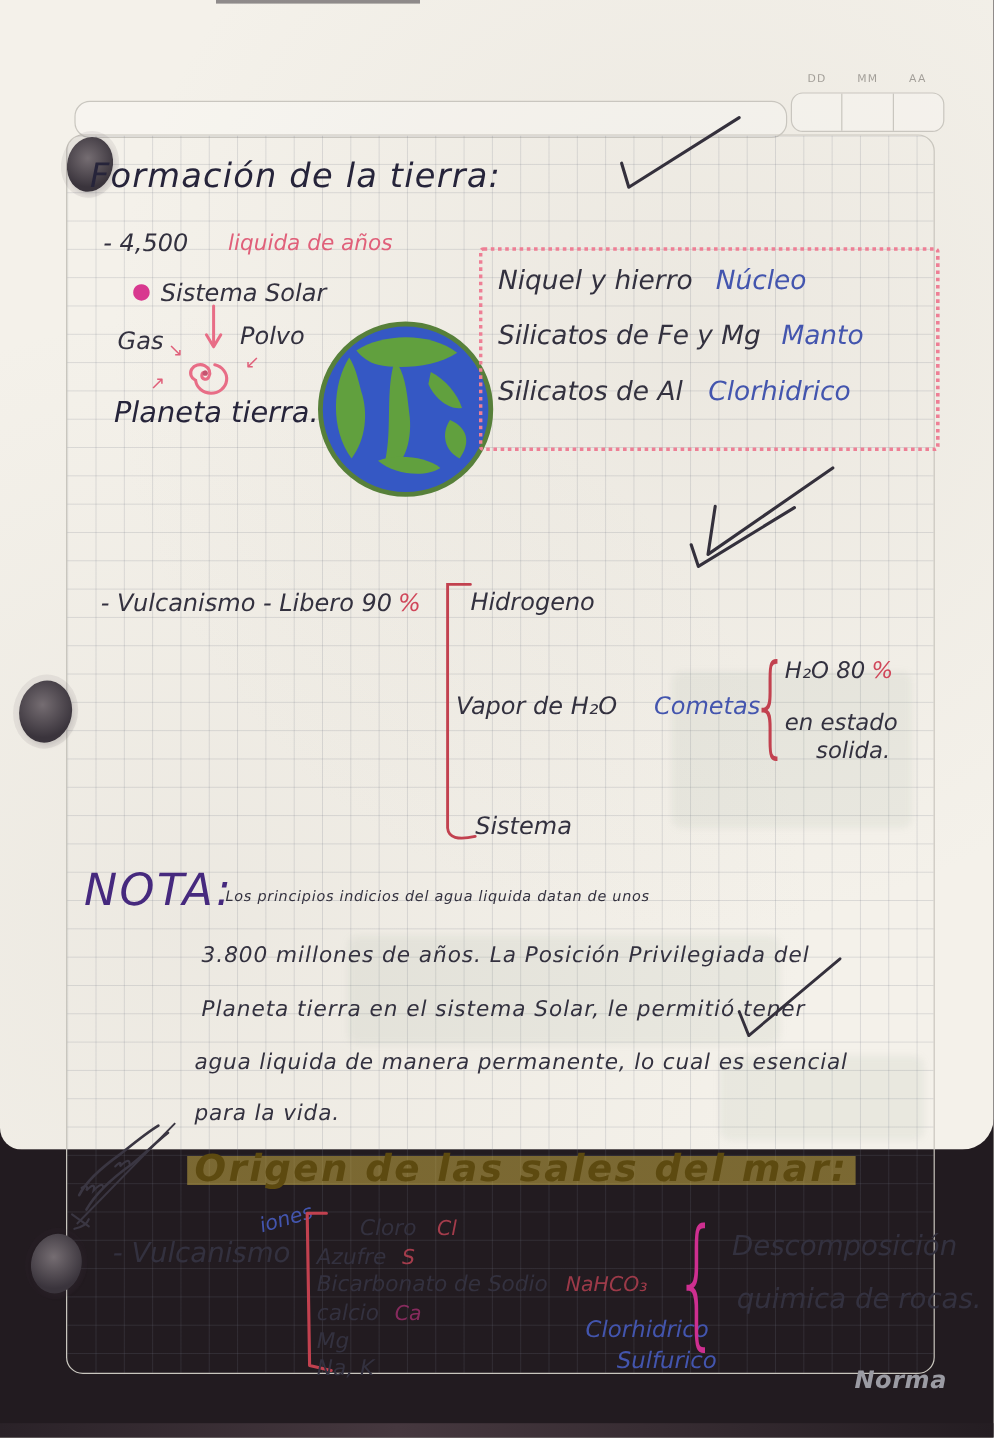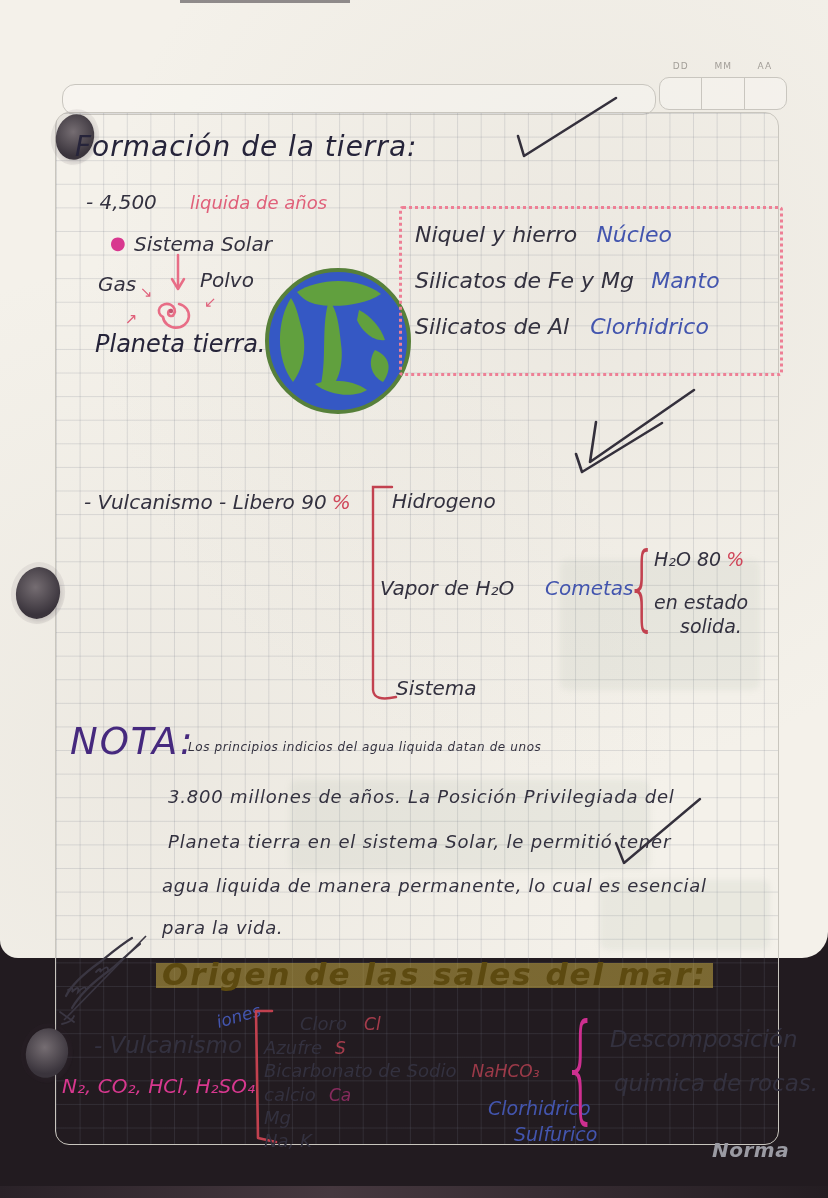--- a/index.html
+++ b/index.html
@@ -193,21 +193,20 @@
     <span class="hand ink" style="font-size:18px;">calcio</span>
     <span class="hand magenta" style="font-size:17px;margin-left:8px;opacity:.55;">Ca</span>
   </div>
   <div class="abs" style="left:264px;top:1107px;">
     <span class="hand ink" style="font-size:18px;">Mg</span>
   </div>
   <div class="abs" style="left:264px;top:1130px;">
     <span class="hand ink" style="font-size:18px;">Na, K</span>
   </div>
 
-  <div class="abs hand magenta" style="left:62px;top:1074px;font-size:20px;">N₂, CO₂, HCl, H₂SO₄</div>
 
   <div class="abs hand blue" style="left:488px;top:1097px;font-size:19px;">Clorhidrico</div>
   <div class="abs hand blue" style="left:514px;top:1123px;font-size:19px;">Sulfurico</div>
 
   <div class="abs" style="left:562px;top:998px;font-size:118px;color:#ce2f90;transform:scaleX(.5);transform-origin:left top;font-weight:300;">{</div>
   <div class="abs hand ink" style="left:610px;top:1026px;font-size:23px;">Descomposición</div>
   <div class="abs hand ink" style="left:614px;top:1070px;font-size:23px;">quimica de rocas.</div>
 
   <div class="abs brand" style="left:712px;top:1138px;font-size:20px;">Norma</div>
 

